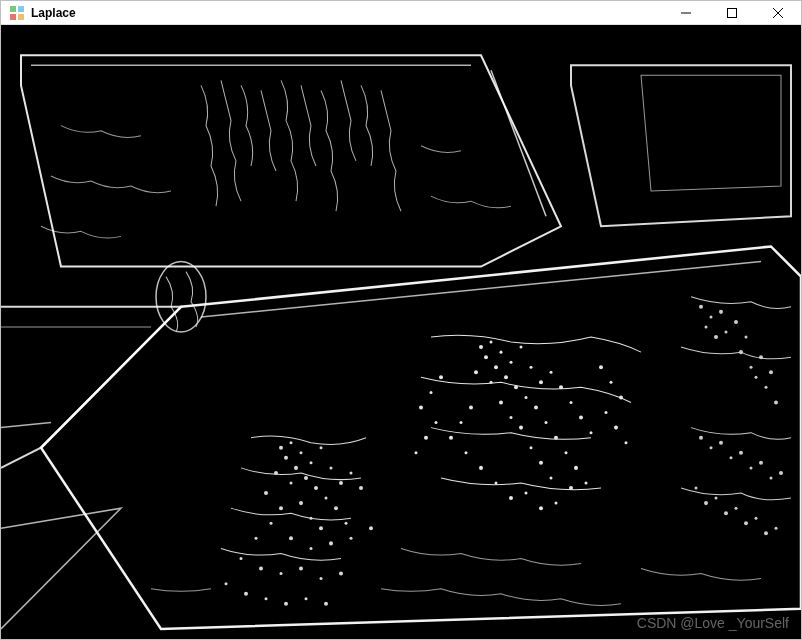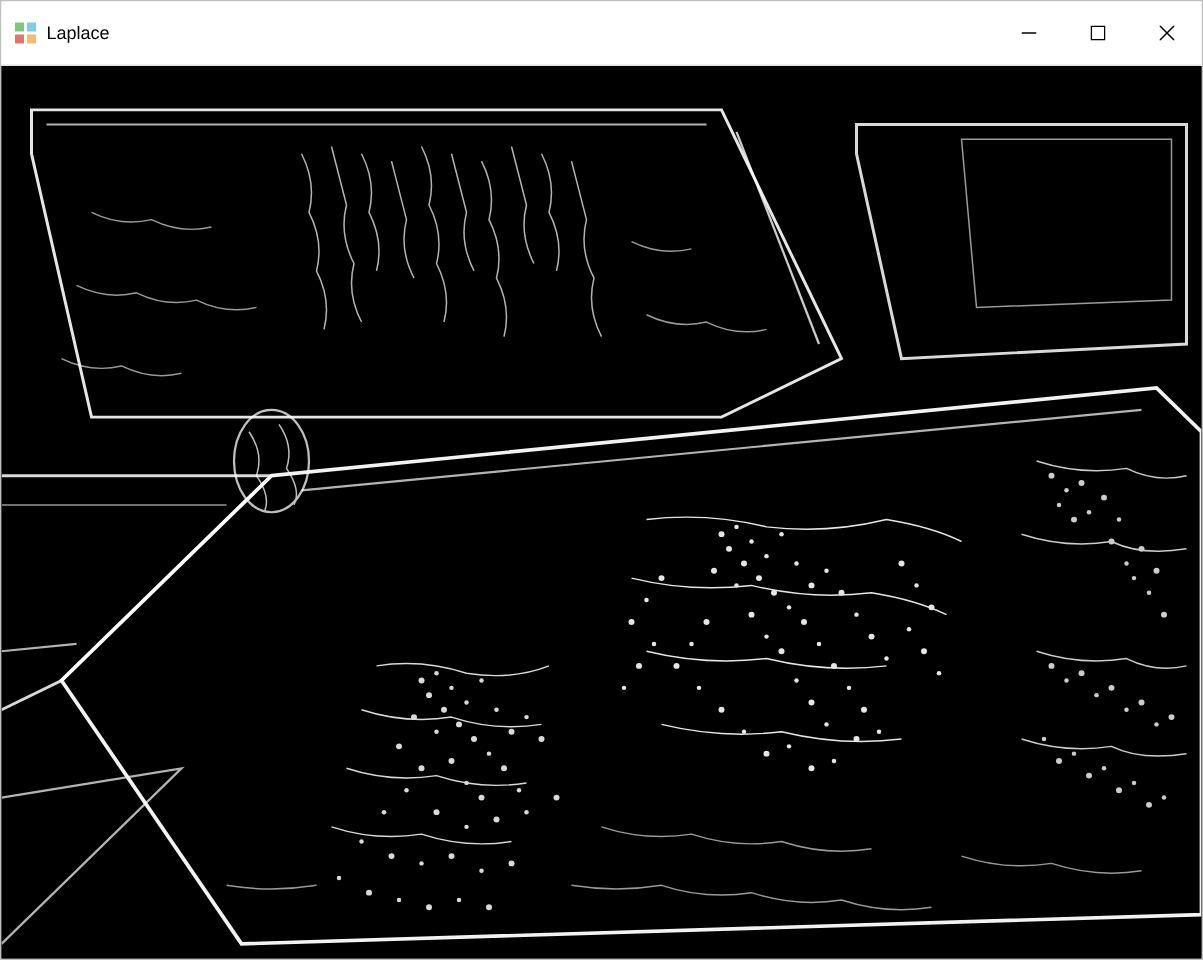--- a/index.html
+++ b/index.html
@@ -16,26 +16,27 @@
     }
     .window {
       width: 802px;
       height: 640px;
       background: #fff;
       border: 1px solid #c0c0c0;
       display: flex;
       flex-direction: column;
     }
     .titlebar {
-      height: 43px;
+      height: 24px;
       background: #ffffff;
       display: flex;
       align-items: center;
       border-bottom: 1px solid #e0e0e0;
       flex-shrink: 0;
+      font-weight: bold;
     }
     .titlebar-icon {
       width: 16px;
       height: 16px;
       margin-left: 8px;
       margin-right: 6px;
       display: flex;
       align-items: center;
       justify-content: center;
     }
@@ -323,14 +324,15 @@
 
         <g opacity="0.6">
           <path d="M 60 100 Q 80 110 100 105 Q 120 115 140 110" stroke="#fff" stroke-width="1" fill="none"></path>
           <path d="M 50 150 Q 70 160 90 155 Q 110 165 130 160 Q 150 170 170 165" stroke="#fff" stroke-width="1" fill="none"></path>
           <path d="M 40 200 Q 60 210 80 205 Q 100 215 120 210" stroke="#fff" stroke-width="1" fill="none"></path>
           <path d="M 420 120 Q 440 130 460 125" stroke="#fff" stroke-width="1" fill="none"></path>
           <path d="M 430 170 Q 450 180 470 175 Q 490 185 510 180" stroke="#fff" stroke-width="1" fill="none"></path>
         </g>
       </svg>
     </div>
+    <div class="watermark">CSDN @Love _YourSelf</div>
   </div>
 </div>
 
 </body></html>

